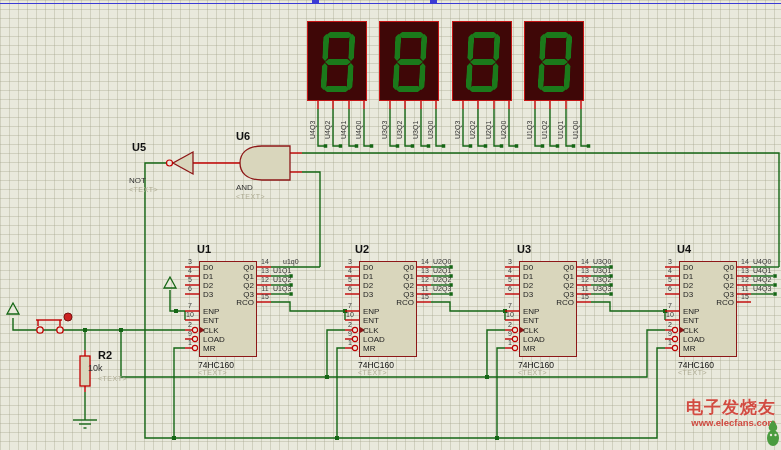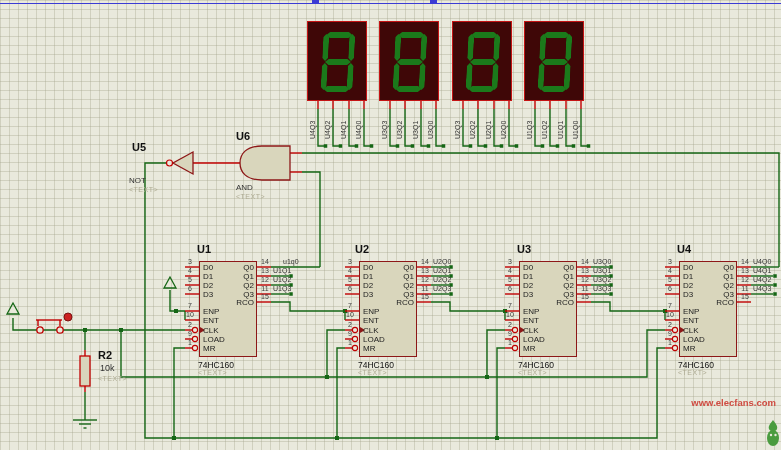--- a/index.html
+++ b/index.html
@@ -249,21 +249,21 @@
 
   <div class="lbl ref abs" style="left:132px;top:141px;">U5</div>
   <div class="lbl abs" style="left:129px;top:176px;font-size:8px;">NOT</div>
   <div class="lbl ph abs" style="left:129px;top:186px;">&lt;TEXT&gt;</div>
 
   <div class="lbl ref abs" style="left:236px;top:130px;">U6</div>
   <div class="lbl abs" style="left:236px;top:183px;font-size:8px;">AND</div>
   <div class="lbl ph abs" style="left:236px;top:193px;">&lt;TEXT&gt;</div>
 
   <div class="lbl ref abs" style="left:98px;top:349px;">R2</div>
-  <div class="lbl abs" style="left:100px;top:363px;font-size:9px;">10k</div>
+  <div class="lbl abs" style="left:88px;top:363px;font-size:9px;">10k</div>
   <div class="lbl ph abs" style="left:98px;top:375px;">&lt;TEXT&gt;</div>
 
   <div id="parts">
       <div class="chip" style="left: 199px; top: 261px; width: 58px; height: 96px;"></div>
       <div class="lbl ref abs" style="left: 197px; top: 243px;">U1</div>
       <div class="lbl part abs" style="left: 198px; top: 360px;">74HC160</div>
       <div class="lbl ph abs" style="left: 198px; top: 369px;">&lt;TEXT&gt;</div>
       <div class="clktri" style="left: 200px; top: 326.5px;"></div>
       <div class="lbl pnum abs" style="left: 183px; top: 257.5px; width: 14px;">3</div>
       <div class="lbl pname abs" style="left: 203px; top: 262.5px;">D0</div>
@@ -464,20 +464,21 @@
           <div class="seg h" style="left: 17px; top: 64px; width: 26px; height: 6px;"></div>
         </div>
       </div>
       <div class="dlabel" style="left: 526px; top: 139px;">U1Q3</div>
       <div class="dlabel" style="left: 541px; top: 139px;">U1Q2</div>
       <div class="dlabel" style="left: 557px; top: 139px;">U1Q1</div>
       <div class="dlabel" style="left: 572px; top: 139px;">U1Q0</div>
     </div>
 
   <div id="watermark">
+    <div id="wm-brand">电子发烧友</div>
     <div id="wm-site">www.elecfans.com</div>
   </div>
   <svg id="mascot" width="18" height="30" viewBox="0 0 18 30">
     <path d="M9 1 C12 5 14 7 13 10 C12 13 6 13 5 10 C4 7 6 5 9 1 Z" fill="#4a9c3f"></path>
     <ellipse cx="9" cy="19" rx="6" ry="8" fill="#4a9c3f"></ellipse>
     <circle cx="7" cy="16" r="1.2" fill="#e9e9dc"></circle>
     <circle cx="11.5" cy="16" r="1.2" fill="#e9e9dc"></circle>
   </svg>
 </div>
 

